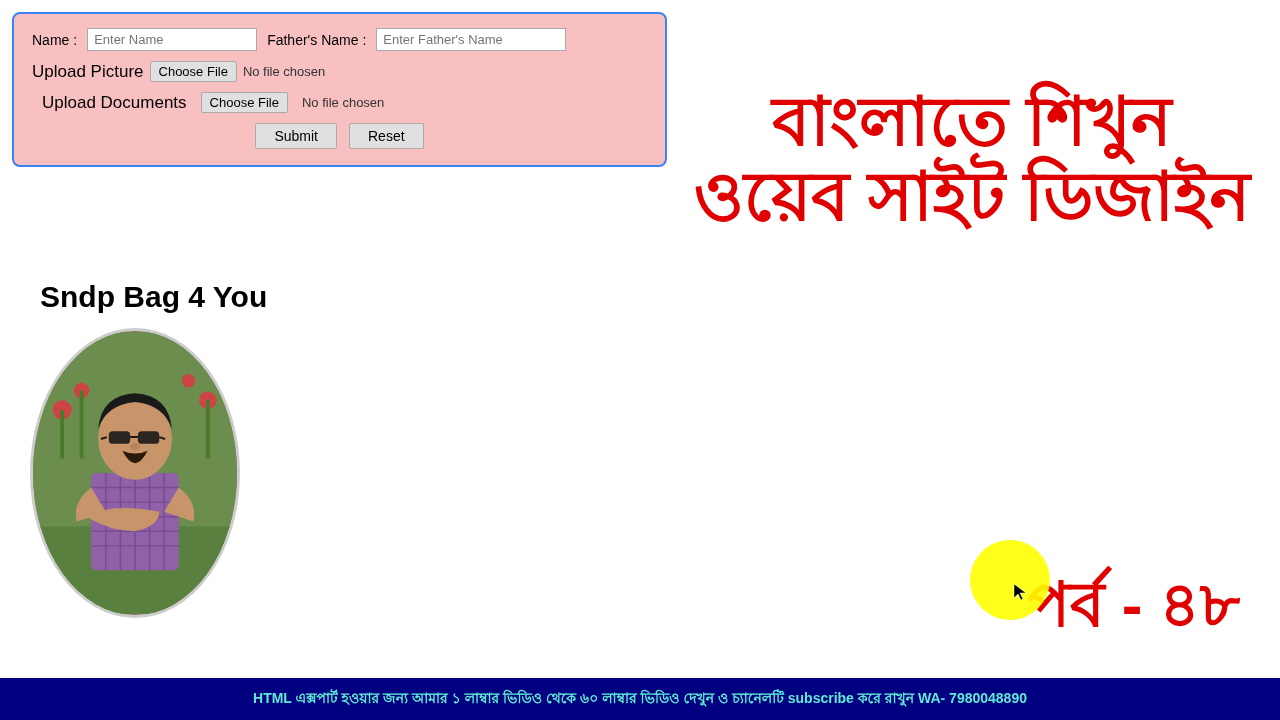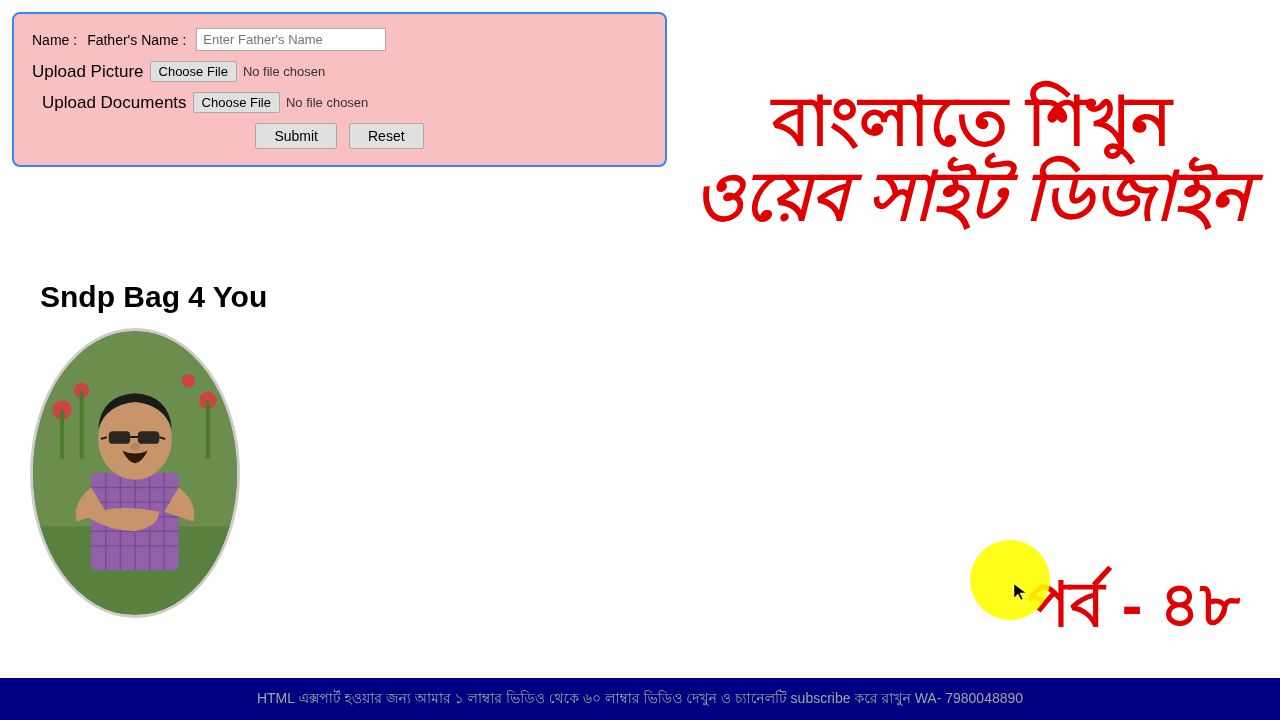--- a/index.html
+++ b/index.html
@@ -136,21 +136,20 @@
       line-height: 1.1;
       font-family: Arial, sans-serif;
     }
 
     .bengali-line2 {
       font-size: 68px;
       font-weight: bold;
       color: #e00000;
       line-height: 1.1;
       font-family: Arial, sans-serif;
-      font-style: italic;
     }
 
     
     .episode-text {
       position: absolute;
       bottom: 60px;
       right: 40px;
       font-size: 62px;
       font-weight: bold;
       color: #e00000;
@@ -176,49 +175,50 @@
       left: 0;
       right: 0;
       height: 42px;
       background: #000080;
       display: flex;
       align-items: center;
       justify-content: center;
     }
 
     .banner-text {
-      color: #a3a3a3;
+      color: #5eead4;
       font-size: 14px;
-      font-weight: normal;
+      font-weight: bold;
       font-family: Arial, sans-serif;
     }
 
     
     .upload-picture-row {
       display: flex;
       align-items: center;
       gap: 6px;
       margin-bottom: 10px;
     }
 
     .upload-docs-row {
       display: flex;
       align-items: center;
-      gap: 6px;
+      gap: 14px;
       margin-bottom: 10px;
       padding-left: 10px;
     }
   </style>
 </head>
 <body>
 
 <div class="form-container">
 
   <div class="form-row">
     <span class="form-label">Name :</span>
+    <input type="text" class="form-input name-input" placeholder="Enter Name" style="">
     <span class="form-label">Father's Name :</span>
     <input type="text" class="form-input fathers-name-input" placeholder="Enter Father's Name" style="">
   </div>
 
 
   <div class="upload-picture-row">
     <span class="upload-label">Upload Picture</span>
     <button class="file-btn">Choose File</button>
     <span class="no-file-text">No file chosen</span>
   </div>

